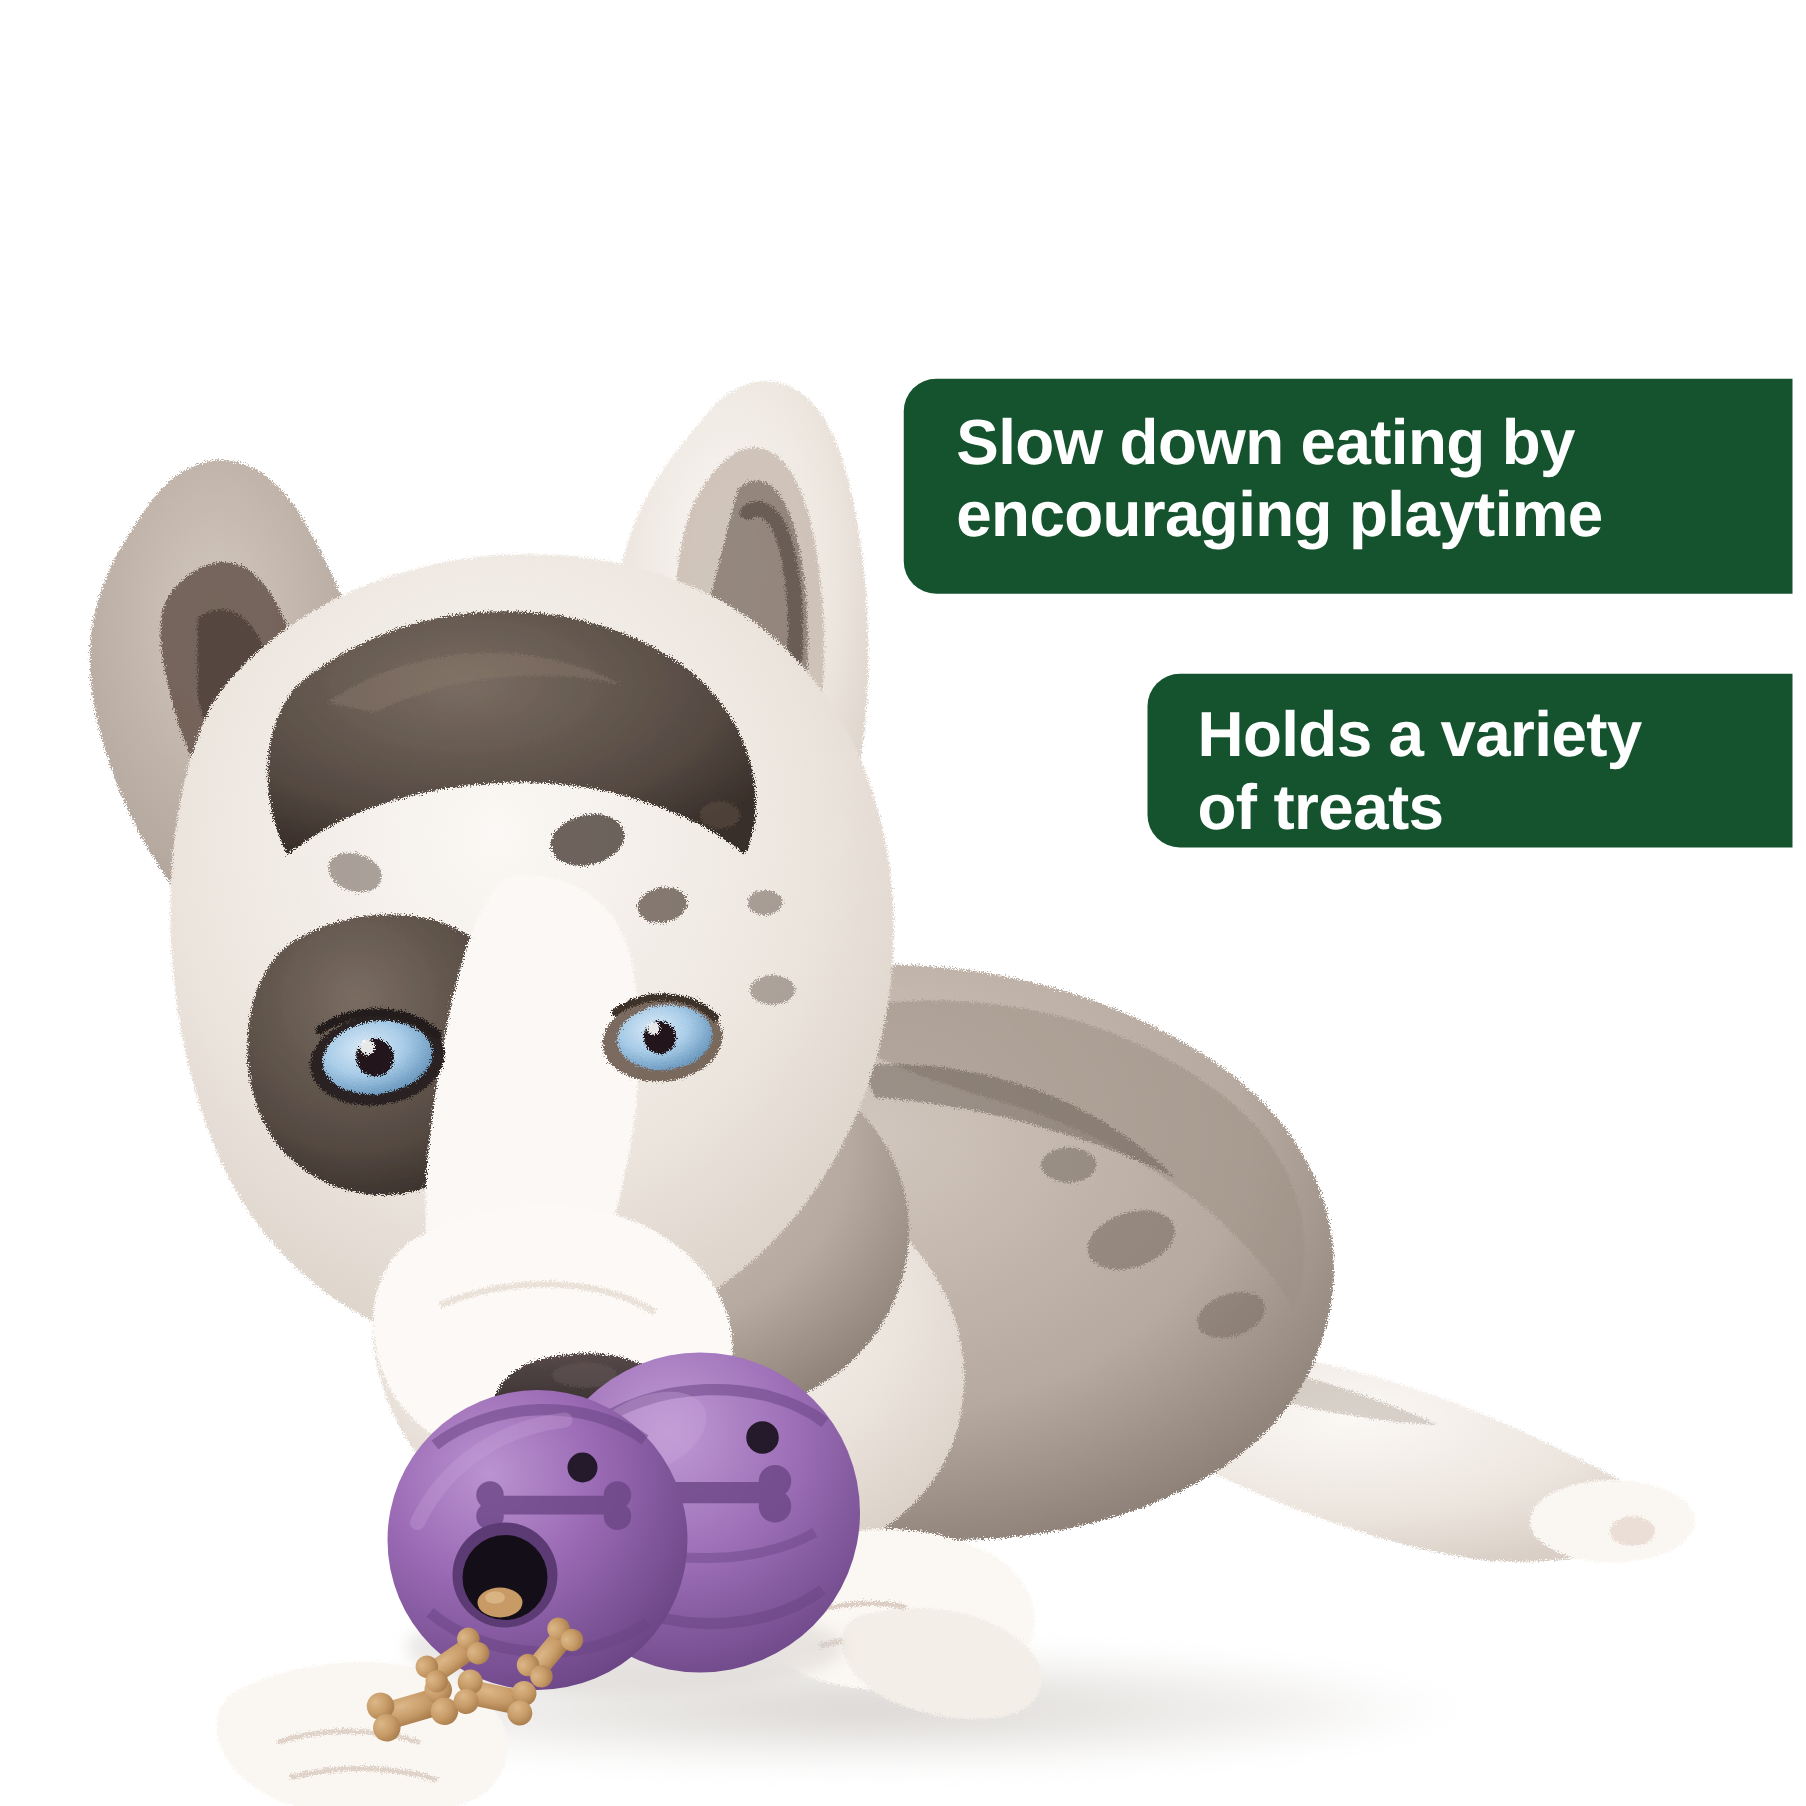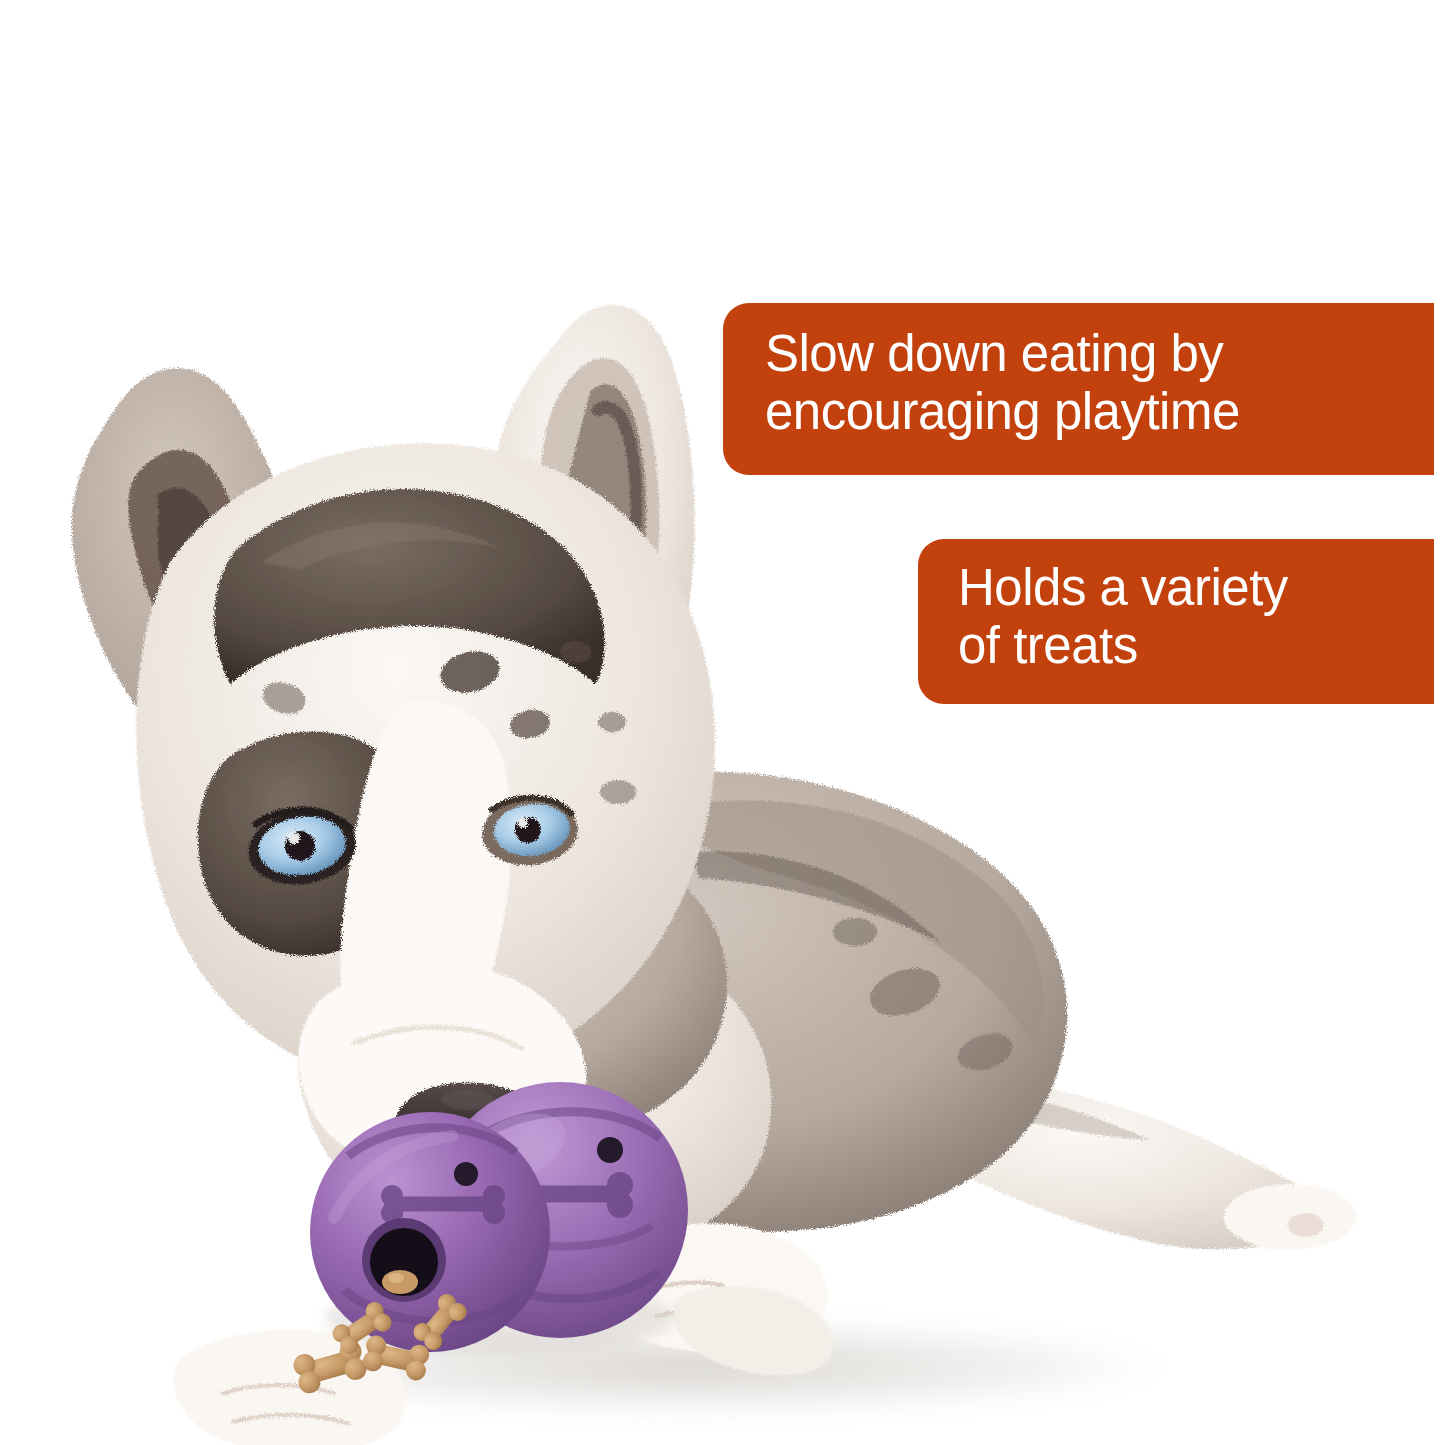--- a/index.html
+++ b/index.html
@@ -55,23 +55,23 @@
     font-weight: bold;
     letter-spacing: -0.2px;
     transform: scaleX(0.92);
     transform-origin: left center;
     white-space: nowrap;
   }
 
   
   .callout {
     position: absolute;
-    background: #c2410c;
+    background: #14532d;
     color: #ffffff;
-    font-weight: normal;
+    font-weight: bold;
     box-sizing: border-box;
   }
   .callout-text {
     display: block;
     white-space: pre-line;
   }
   #callout-1 {
     left: 723px;
     top: 303px;
     width: 711px;
@@ -79,21 +79,21 @@
     border-radius: 26px 0 0 26px;
     padding: 22px 12px 0 42px;
     font-size: 51px;
     line-height: 1.13;
     letter-spacing: -0.5px;
   }
   #callout-2 {
     left: 918px;
     top: 539px;
     width: 516px;
-    height: 165px;
+    height: 139px;
     border-radius: 26px 0 0 26px;
     padding: 20px 12px 0 40px;
     font-size: 51px;
     line-height: 1.13;
     letter-spacing: -0.5px;
   }
 
   
   .photo-stage {
     position: absolute;

